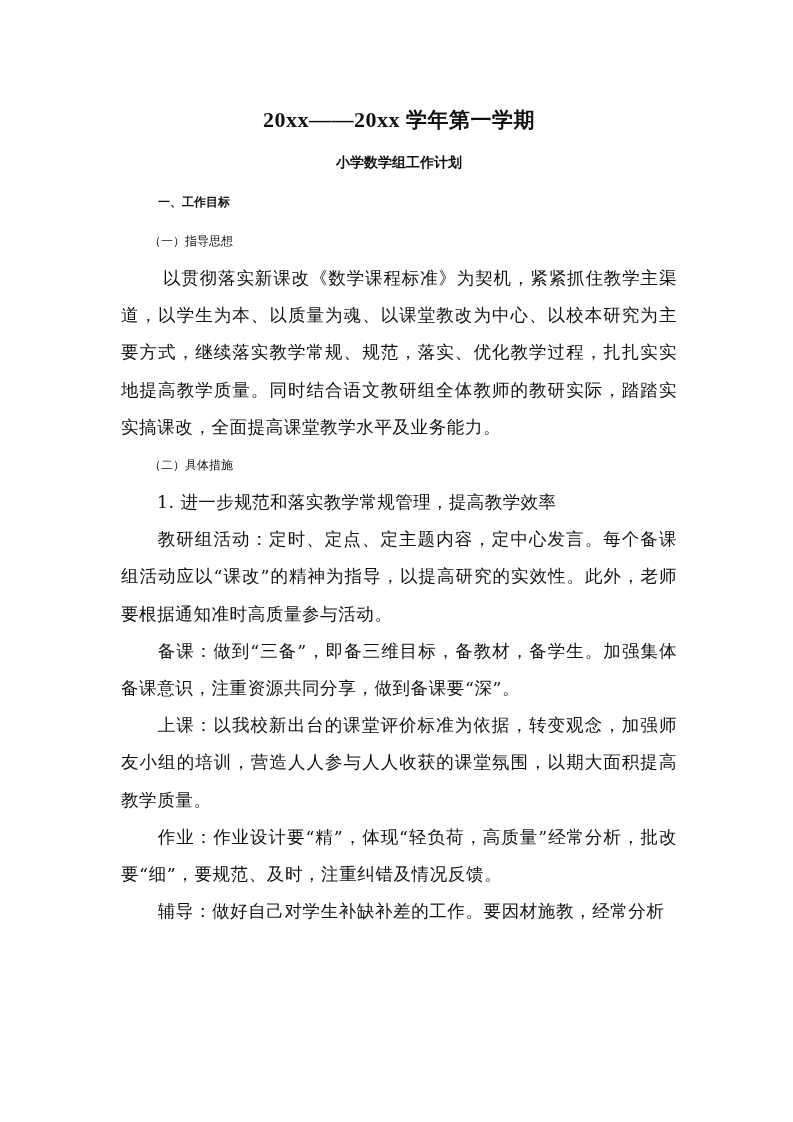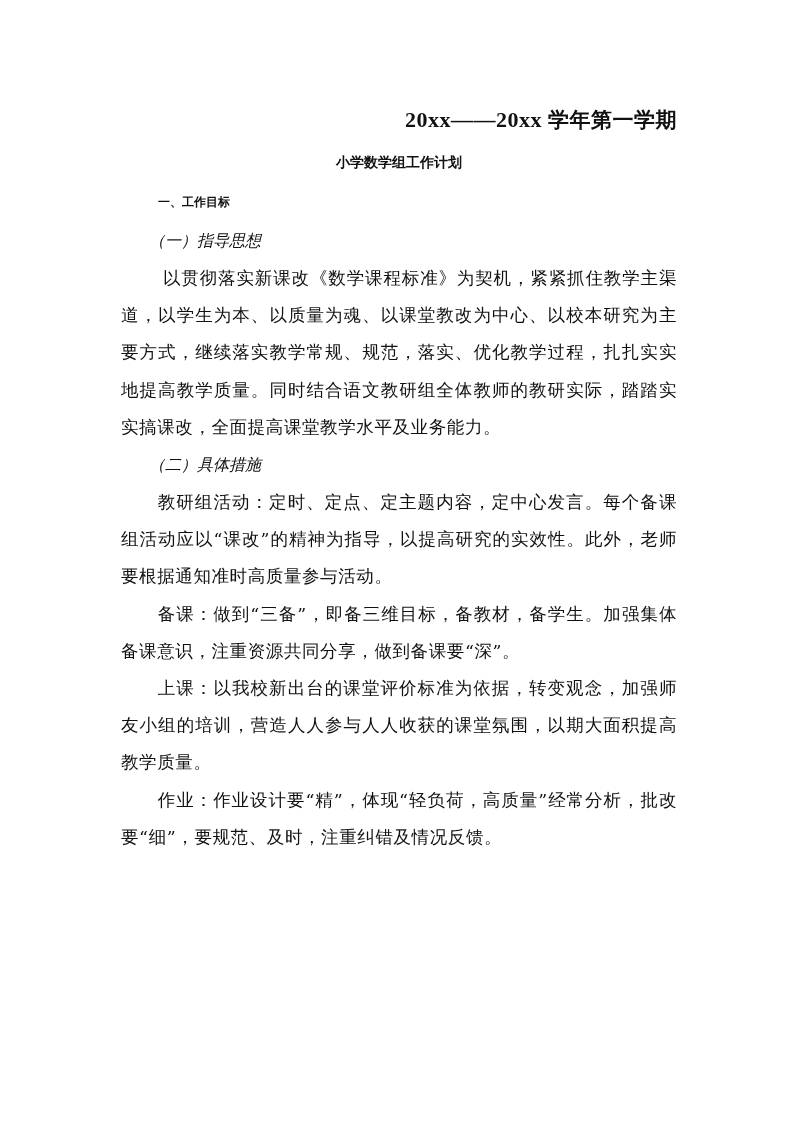--- a/index.html
+++ b/index.html
@@ -1,40 +1,42 @@
 <!DOCTYPE html>
 <html><head>
 <meta charset="utf-8">
 <style>
   html, body { margin: 0; padding: 0; background: #ffffff; }
   body { width: 793px; height: 1122px; position: relative; overflow: hidden; color: #111; }
   .page { position: absolute; left: 0; top: 0; width: 793px; height: 1122px; background: #fff; }
   .content { position: absolute; left: 121px; top: 98px; width: 556px; font-family: "DejaVu Serif", "Liberation Serif", serif; }
-  .title { text-align: right; font-weight: bold; font-size: 21px; line-height: 44px; margin: 0; letter-spacing: 0.5px; }
+  .title { text-align: center; font-weight: bold; font-size: 21px; line-height: 44px; margin: 0; letter-spacing: 0.5px; }
   .title .latin { font-family: "Liberation Serif", serif; font-size: 22px; }
   .subtitle { text-align: center; font-weight: bold; font-size: 14px; line-height: 40px; margin: 0 0 0 0; }
   .h1 { font-family: "DejaVu Sans", sans-serif; font-weight: bold; font-size: 12px; line-height: 40px; margin: 0; padding-left: 37px; }
-  .h2 { font-size: 16px; line-height: 38px; margin: 0; padding-left: 28px; font-style: italic; }
+  .h2 { font-size: 12px; line-height: 38px; margin: 0; padding-left: 28px; }
   p.body { font-size: 17.5px; line-height: 37.2px; margin: 0; text-align: justify; text-indent: 2.4em; letter-spacing: 0.6px; }
   p.numbered { font-size: 17.5px; line-height: 37.2px; margin: 0; padding-left: 36px; letter-spacing: 0.4px; }
   p.para { font-size: 17.5px; line-height: 37.2px; margin: 0; text-align: justify; text-indent: 2.1em; letter-spacing: 0.6px; }
 </style>
 </head>
 <body>
 
 <div class="page">
   <div class="content">
     <h1 class="title"><span class="latin">20xx——20xx </span><span>学年第一学期</span></h1>
     <h2 class="subtitle">小学数学组工作计划</h2>
 
     <div class="h1">一、工作目标</div>
 
     <div class="h2">（一）指导思想</div>
     <p class="body">以贯彻落实新课改《数学课程标准》为契机，紧紧抓住教学主渠道，以学生为本、以质量为魂、以课堂教改为中心、以校本研究为主要方式，继续落实教学常规、规范，落实、优化教学过程，扎扎实实地提高教学质量。同时结合语文教研组全体教师的教研实际，踏踏实实搞课改，全面提高课堂教学水平及业务能力。</p>
 
     <div class="h2">（二）具体措施</div>
+    <p class="numbered">1. 进一步规范和落实教学常规管理，提高教学效率</p>
 
     <p class="para">教研组活动：定时、定点、定主题内容，定中心发言。每个备课组活动应以“课改”的精神为指导，以提高研究的实效性。此外，老师要根据通知准时高质量参与活动。</p>
     <p class="para">备课：做到“三备”，即备三维目标，备教材，备学生。加强集体备课意识，注重资源共同分享，做到备课要“深”。</p>
     <p class="para">上课：以我校新出台的课堂评价标准为依据，转变观念，加强师友小组的培训，营造人人参与人人收获的课堂氛围，以期大面积提高教学质量。</p>
     <p class="para">作业：作业设计要“精”，体现“轻负荷，高质量”经常分析，批改要“细”，要规范、及时，注重纠错及情况反馈。</p>
+    <p class="para">辅导：做好自己对学生补缺补差的工作。要因材施教，经常分析</p>
   </div>
 </div>
 
 </body></html>

